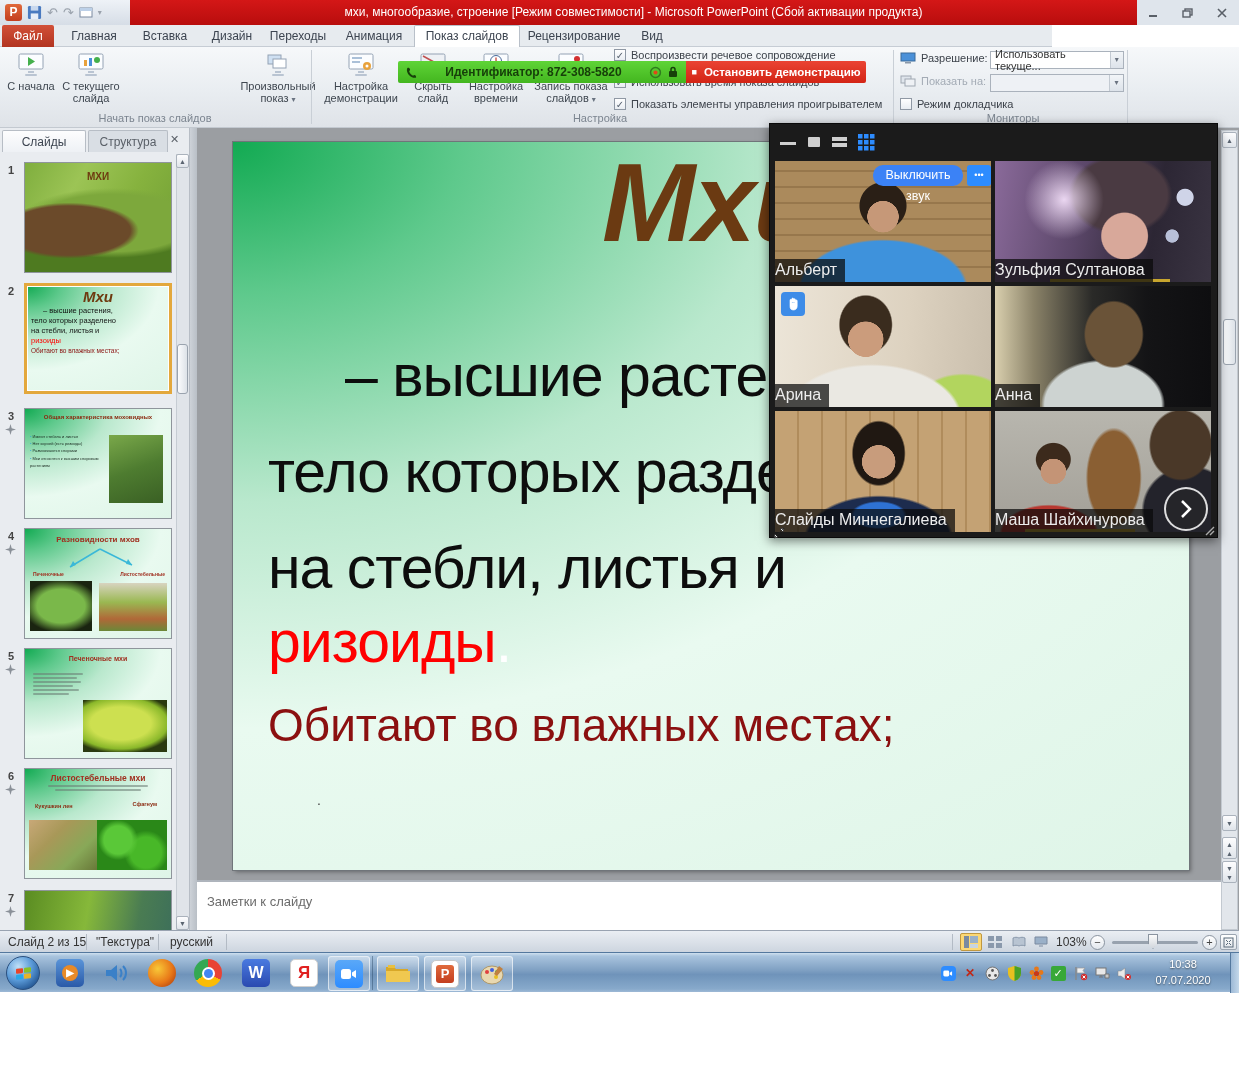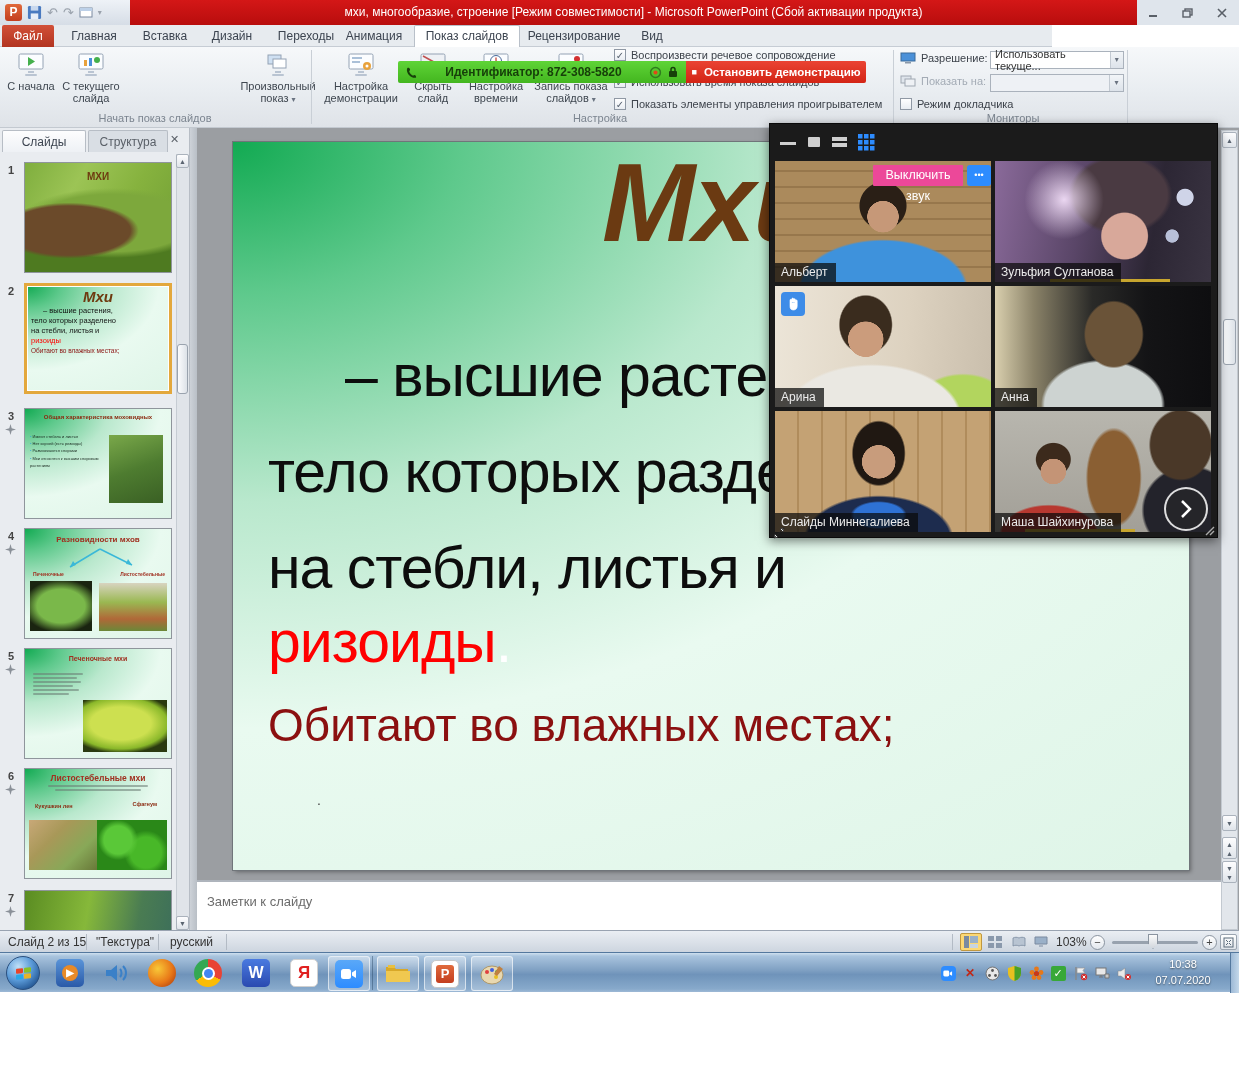--- a/index.html
+++ b/index.html
@@ -78,23 +78,23 @@
 
 .vscroll{position:absolute;left:1221px;top:130px;width:17px;height:800px;background:#e2e6eb;border:1px solid #c3c9d0}
 .sbtn{position:absolute;left:0;width:15px;height:16px;background:linear-gradient(#fdfdfe,#dfe4ea);border:1px solid #aab2bc;border-radius:2px;font-size:7px;color:#5a6470;text-align:center;line-height:15px}
 .sthumb{position:absolute;left:1px;width:13px;border:1px solid #9aa3ae;border-radius:3px;background:linear-gradient(90deg,#fbfcfd,#dde2e8)}
 
 .zwin{position:absolute;left:769px;top:123px;width:449px;height:415px;background:#1b1b1b;border:1px solid #0a0a0a;box-shadow:0 3px 10px rgba(0,0,0,.5);z-index:50}
 .zhdr-ic{position:absolute;background:#cfcfcf}
 .tile{position:absolute;width:216px;height:121px;background:#000;overflow:hidden}
 .tile.active{box-shadow:0 0 0 2px #d6bf45 inset}
 .vid{position:absolute;inset:0}
-.pname{position:absolute;left:0;bottom:0;background:rgba(10,10,10,.72);color:#ececec;font-size:12px;padding:2px 8px 3px 6px;white-space:nowrap}
+.pname{position:absolute;left:0;bottom:0;background:rgba(10,10,10,.72);color:#ececec;font-size:16px;padding:2px 8px 3px 0;white-space:nowrap}
 .goldline{position:absolute;bottom:0;height:3px;background:#c7a52e}
-.mutebtn{position:absolute;left:103px;top:41px;width:90px;height:21px;background:#ec4899;border-radius:1px;color:#fff;font-size:12.5px;text-align:center;line-height:21px;z-index:5}
+.mutebtn{position:absolute;left:103px;top:41px;width:90px;height:21px;background:#3b82f6;border-radius:10px;color:#fff;font-size:12.5px;text-align:center;line-height:21px;z-index:5}
 .morebtn{position:absolute;left:197px;top:41px;width:24px;height:21px;background:#2d8cff;border-radius:3px;color:#fff;font-size:9px;text-align:center;line-height:21px;z-index:5}
 .handic{position:absolute;left:6px;top:6px;width:24px;height:24px;background:#3d8ce8;border-radius:4px;display:flex;align-items:center;justify-content:center}
 .nextbtn{position:absolute;left:394px;top:363px;width:44px;height:44px;border-radius:50%;background:rgba(40,40,40,.55);border:2px solid rgba(255,255,255,.85);display:flex;align-items:center;justify-content:center}
 
 .v1{background:radial-gradient(circle 16px at 50% 46%,#c69878 97%,transparent),radial-gradient(circle 24px at 50% 37%,#2a1f16 96%,transparent),radial-gradient(ellipse 85px 50px at 50% 106%,#3e92dc 96%,transparent),repeating-linear-gradient(0deg,#ab8a5c 0 14px,#97774c 14px 16px)}
 .v2{background:radial-gradient(circle 55px at 32% 32%,rgba(242,222,248,.95),rgba(242,222,248,0) 72%),radial-gradient(circle 24px at 60% 62%,#d8a89a 95%,transparent),radial-gradient(ellipse 52px 40px at 58% 28%,#4a3a42 90%,transparent),radial-gradient(circle 9px at 88% 30%,#cfd4e8 90%,transparent),radial-gradient(circle 7px at 82% 62%,#b8c0d8 90%,transparent),linear-gradient(100deg,#8a6a9a 0%,#5a4668 40%,#2c2634 72%,#3a3442 100%)}
 .v3{background:radial-gradient(circle 18px at 42% 44%,#cb9c7c 97%,transparent),radial-gradient(ellipse 27px 30px at 42% 32%,#3a2c1e 95%,transparent),radial-gradient(ellipse 90px 55px at 45% 110%,#eae8e2 96%,transparent),radial-gradient(ellipse 42px 24px at 87% 92%,#b2d55e 90%,transparent),linear-gradient(95deg,#ece5d8 0%,#ddd2c0 60%,#c9beac 100%)}
 .v4{background:radial-gradient(ellipse 30px 34px at 55% 40%,#6a5338 94%,transparent),radial-gradient(ellipse 62px 45px at 50% 98%,#cdd3d1 94%,transparent),linear-gradient(90deg,#d9cfae 0%,#8a8268 18%,#2a2a28 45%,#141416 70%,#0e0e10 100%)}
 .v5{background:radial-gradient(circle 17px at 48% 42%,#c89c7c 97%,transparent),radial-gradient(ellipse 27px 33px at 48% 35%,#201812 94%,transparent),radial-gradient(ellipse 28px 14px at 48% 86%,#2e72d4 88%,transparent),radial-gradient(ellipse 75px 44px at 48% 106%,#1d2c4e 95%,transparent),repeating-linear-gradient(90deg,#c4a274 0 22px,#b08c5c 22px 24px)}
 .v6{background:radial-gradient(circle 13px at 27% 50%,#c49476 97%,transparent),radial-gradient(ellipse 18px 17px at 27% 40%,#3c2a1c 94%,transparent),radial-gradient(ellipse 50px 30px at 25% 102%,#b83830 94%,transparent),radial-gradient(ellipse 28px 50px at 55% 55%,#8a5f33 92%,transparent),radial-gradient(ellipse 32px 36px at 86% 28%,#4a3828 94%,transparent),radial-gradient(ellipse 48px 45px at 90% 82%,#23232b 94%,transparent),linear-gradient(180deg,#b8b6ae,#a29f97)}
@@ -146,21 +146,21 @@
           <path d="M2 1l8 8M10 1l-8 8" stroke="#5a6068" stroke-width="1.6"></path>
         </svg>
     </div>
   </div>
 
   <div class="tabrow">
     <div class="tab tab-file" style="left:2px;width:52px">Файл</div>
     <div class="tab" style="left:60px;width:68px">Главная</div>
     <div class="tab" style="left:132px;width:66px">Вставка</div>
     <div class="tab" style="left:202px;width:60px">Дизайн</div>
-    <div class="tab" style="left:272px;width:68px">Переходы</div>
+    <div class="tab" style="left:264px;width:68px">Переходы</div>
     <div class="tab" style="left:338px;width:72px">Анимация</div>
     <div class="tab tab-active" style="left:414px;width:106px">Показ слайдов</div>
     <div class="tab" style="left:524px;width:100px">Рецензирование</div>
     <div class="tab" style="left:628px;width:48px">Вид</div>
     <div class="ribbonbtns" style="left:1168px">
       <span class="chevup">⌃</span>
       <span class="helpbtn">?</span>
     </div>
   </div>
 

